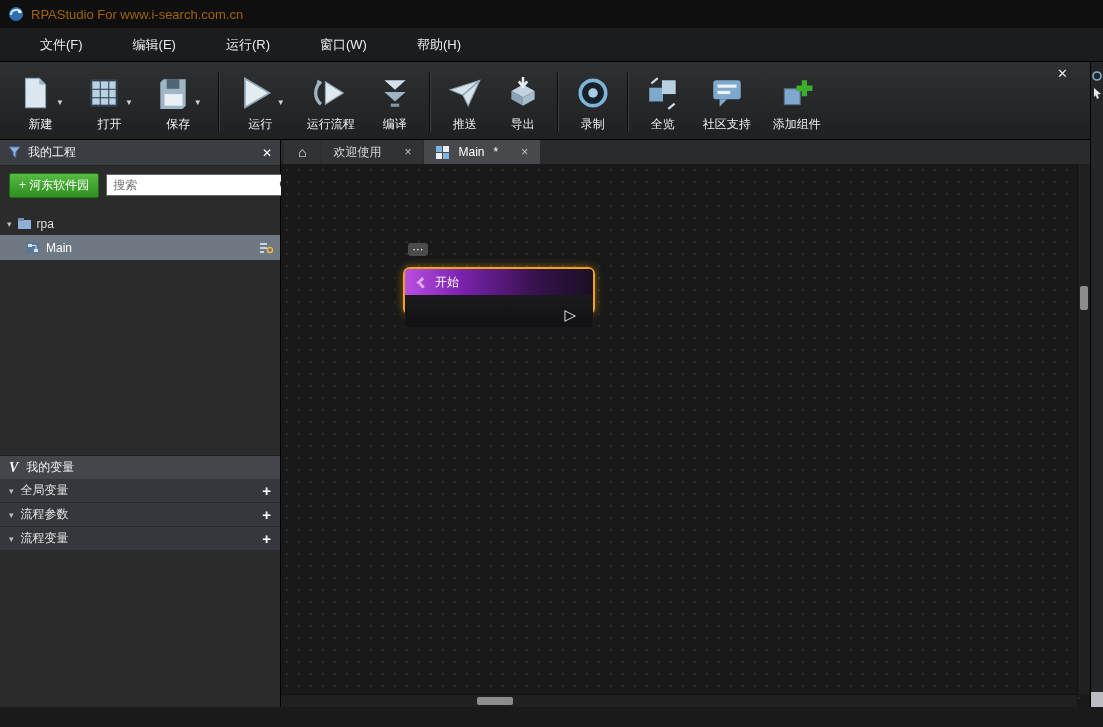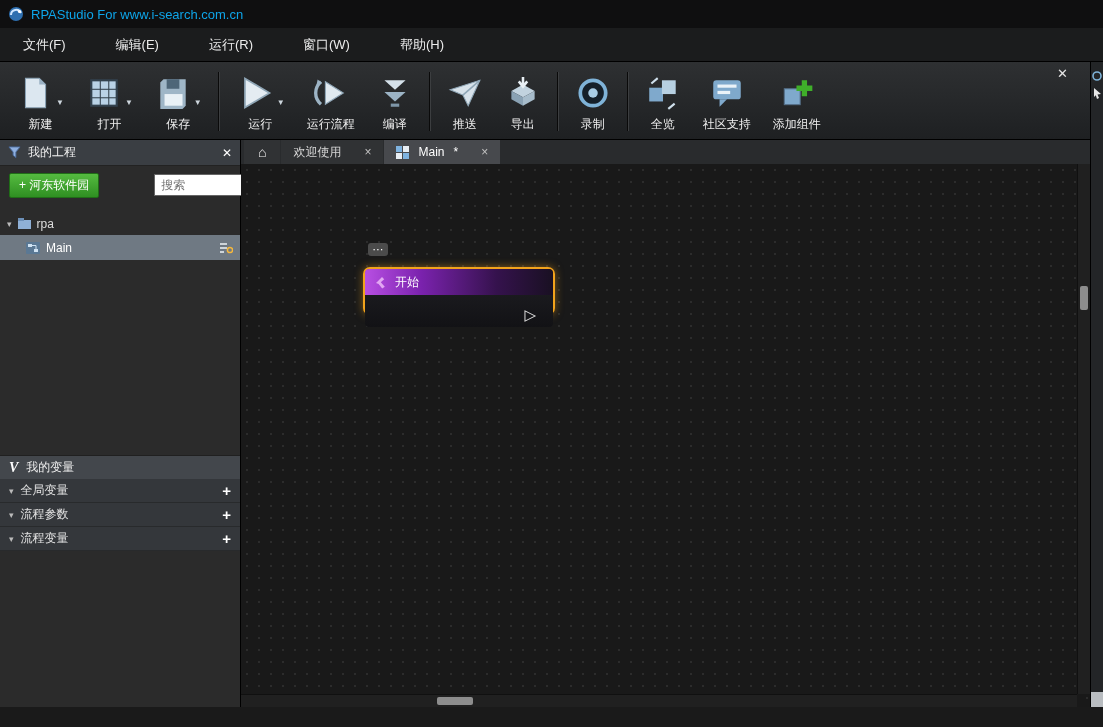--- a/index.html
+++ b/index.html
@@ -1,46 +1,46 @@
 <!DOCTYPE html>
 <html><head>
 <meta charset="utf-8">
 <style>
   *{box-sizing:border-box;margin:0;padding:0;}
   html,body{width:1103px;height:727px;}
   body{font-family:"Liberation Sans","DejaVu Sans",sans-serif;background:#1a1a1a;color:#e6e6e6;font-size:12px;overflow:hidden;position:relative;}
 
   
   .titlebar{height:28px;background:#0f0f10;display:flex;align-items:center;gap:7px;padding:0 8px;}
-  .titlebar .title{font-size:13px;color:#0ea5e9;}
-
-  
-  .menubar{height:34px;background:#1b1c1d;display:flex;align-items:center;padding-left:9px;border-bottom:1px solid #000;}
+  .titlebar .title{font-size:13px;color:#a16207;}
+
+  
+  .menubar{height:34px;background:#1b1c1d;display:flex;align-items:center;padding-left:26px;border-bottom:1px solid #000;}
   .menu-item{padding:6px 14px;margin-right:22px;color:#ececec;font-size:13px;cursor:default;}
 
   
   .toolbar{position:relative;height:78px;width:1090px;background:linear-gradient(#2e3032,#1e2022);display:flex;align-items:stretch;padding:4px 4px 2px 6px;border-bottom:1px solid #000;}
   .tool-btn{display:flex;flex-direction:column;align-items:center;justify-content:flex-end;padding:2px 11px 4px;color:#efefef;cursor:default;}
   .tool-btn .icon-wrap{height:44px;display:flex;align-items:center;justify-content:center;gap:3px;}
   .tool-btn .label{font-size:12px;margin-top:1px;white-space:nowrap;}
   .dd{color:#cdd6dd;font-size:8px;align-self:center;margin-top:18px;}
   .tool-sep{width:0;border-left:1px solid #0a0a0a;border-right:1px solid #3c3e40;margin:6px 5px;}
   .toolbar-close{position:absolute;top:4px;right:22px;color:#e6e6e6;font-size:13px;cursor:default;}
 
   
   .workspace{display:flex;height:567px;position:relative;}
 
   
-  .left-panel{width:241px;background:#2b2b2b;border-right:1px solid #000;display:flex;flex-direction:column;}
+  .left-panel{width:281px;background:#2b2b2b;border-right:1px solid #000;display:flex;flex-direction:column;}
   .panel-header{height:26px;background:#3a3e43;display:flex;align-items:center;padding:0 8px;gap:7px;font-size:12px;color:#eee;border-bottom:1px solid #222;}
   .panel-header .spacer{flex:1;}
   .ph-close{color:#fff;font-size:12px;cursor:default;}
   .panel-tools{height:38px;display:flex;align-items:center;gap:7px;padding:0 9px;}
   .btn-add{background:linear-gradient(#55bb40,#2f8f22);border:1px solid #206d17;color:#fff;font-size:12px;padding:3px 9px;border-radius:2px;white-space:nowrap;cursor:default;}
-  .search-box{flex:1;display:flex;align-items:center;background:#fff;border:1px solid #666;height:22px;margin-left:48px;}
+  .search-box{flex:1;display:flex;align-items:center;background:#fff;border:1px solid #666;height:22px;}
   .search-box input{flex:1;min-width:0;border:0;outline:0;background:transparent;font-size:12px;padding:0 6px;color:#333;}
   .search-box .mag{width:22px;display:flex;align-items:center;justify-content:center;}
 
   .tree{height:251px;padding-top:8px;}
   .tree-row{display:flex;align-items:center;gap:6px;height:23px;padding:0 7px;font-size:12px;color:#ddd;}
   .tree-row .exp{font-size:9px;color:#bbb;}
   .tree-row.selected{background:#6f7983;color:#fff;padding-left:26px;height:25px;}
   .tree-row.selected .spacer{flex:1;}
 
   .var-header{height:24px;background:#43474c;display:flex;align-items:center;gap:8px;padding:0 9px;color:#eee;border-top:1px solid #202020;}

